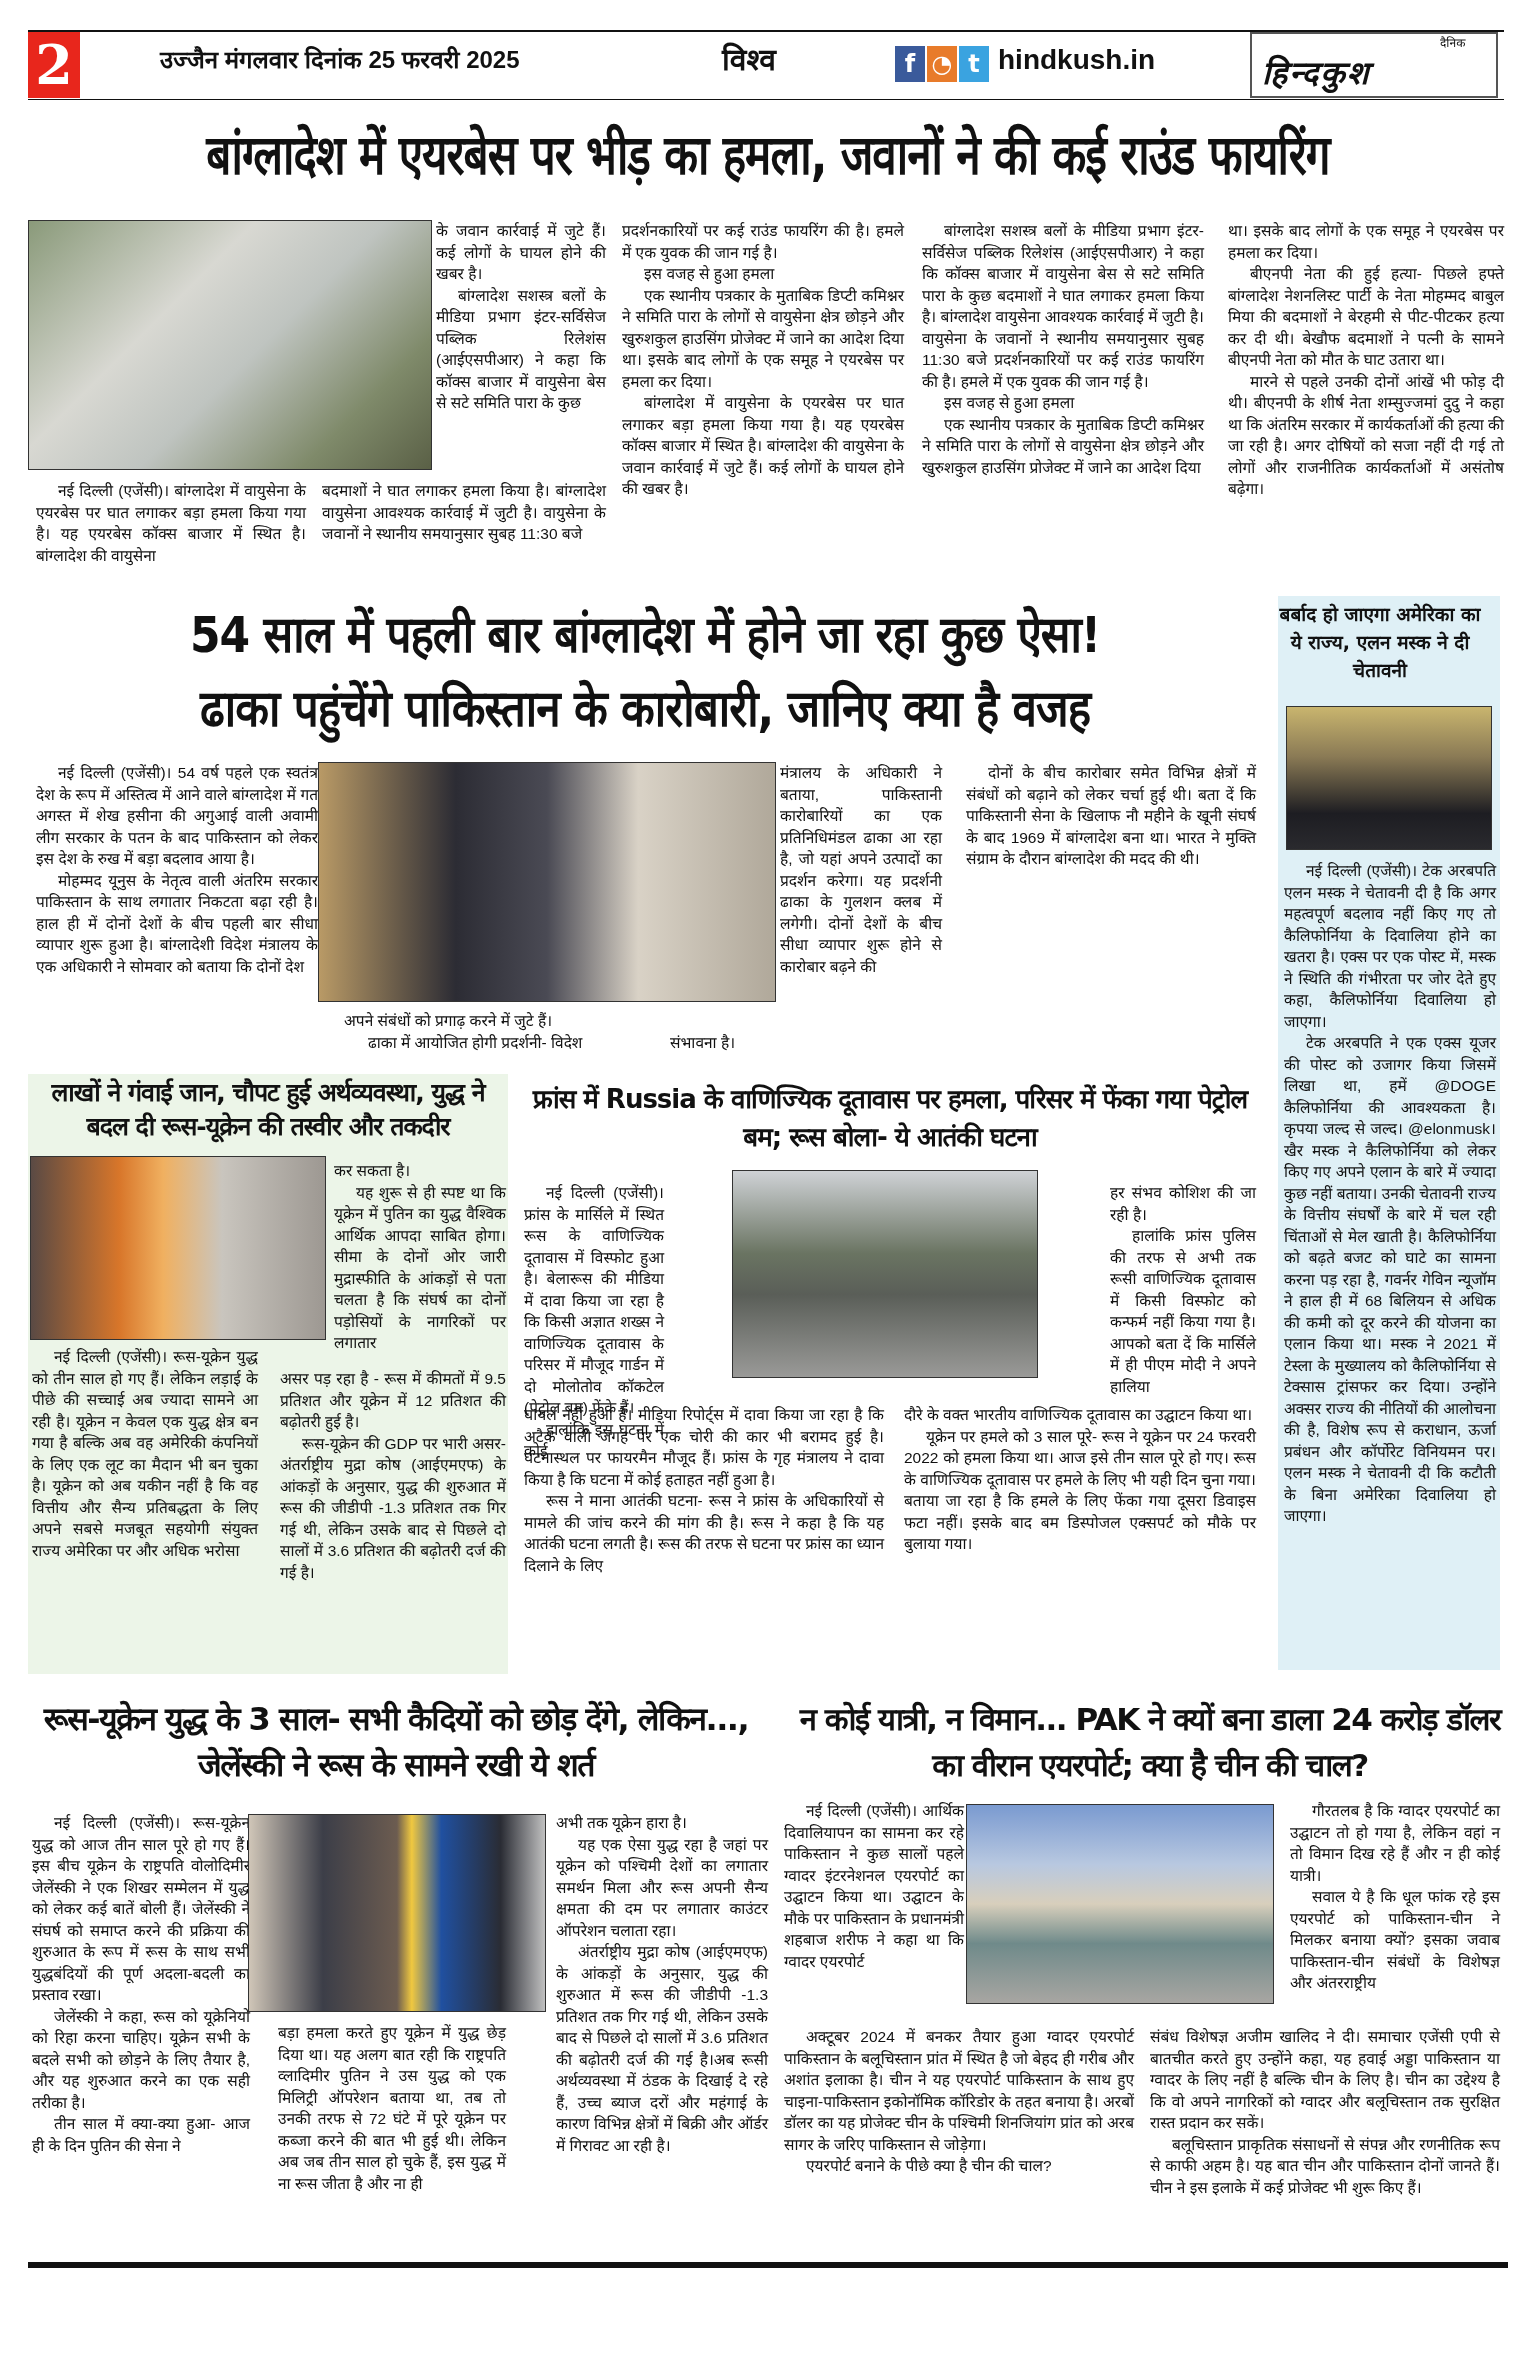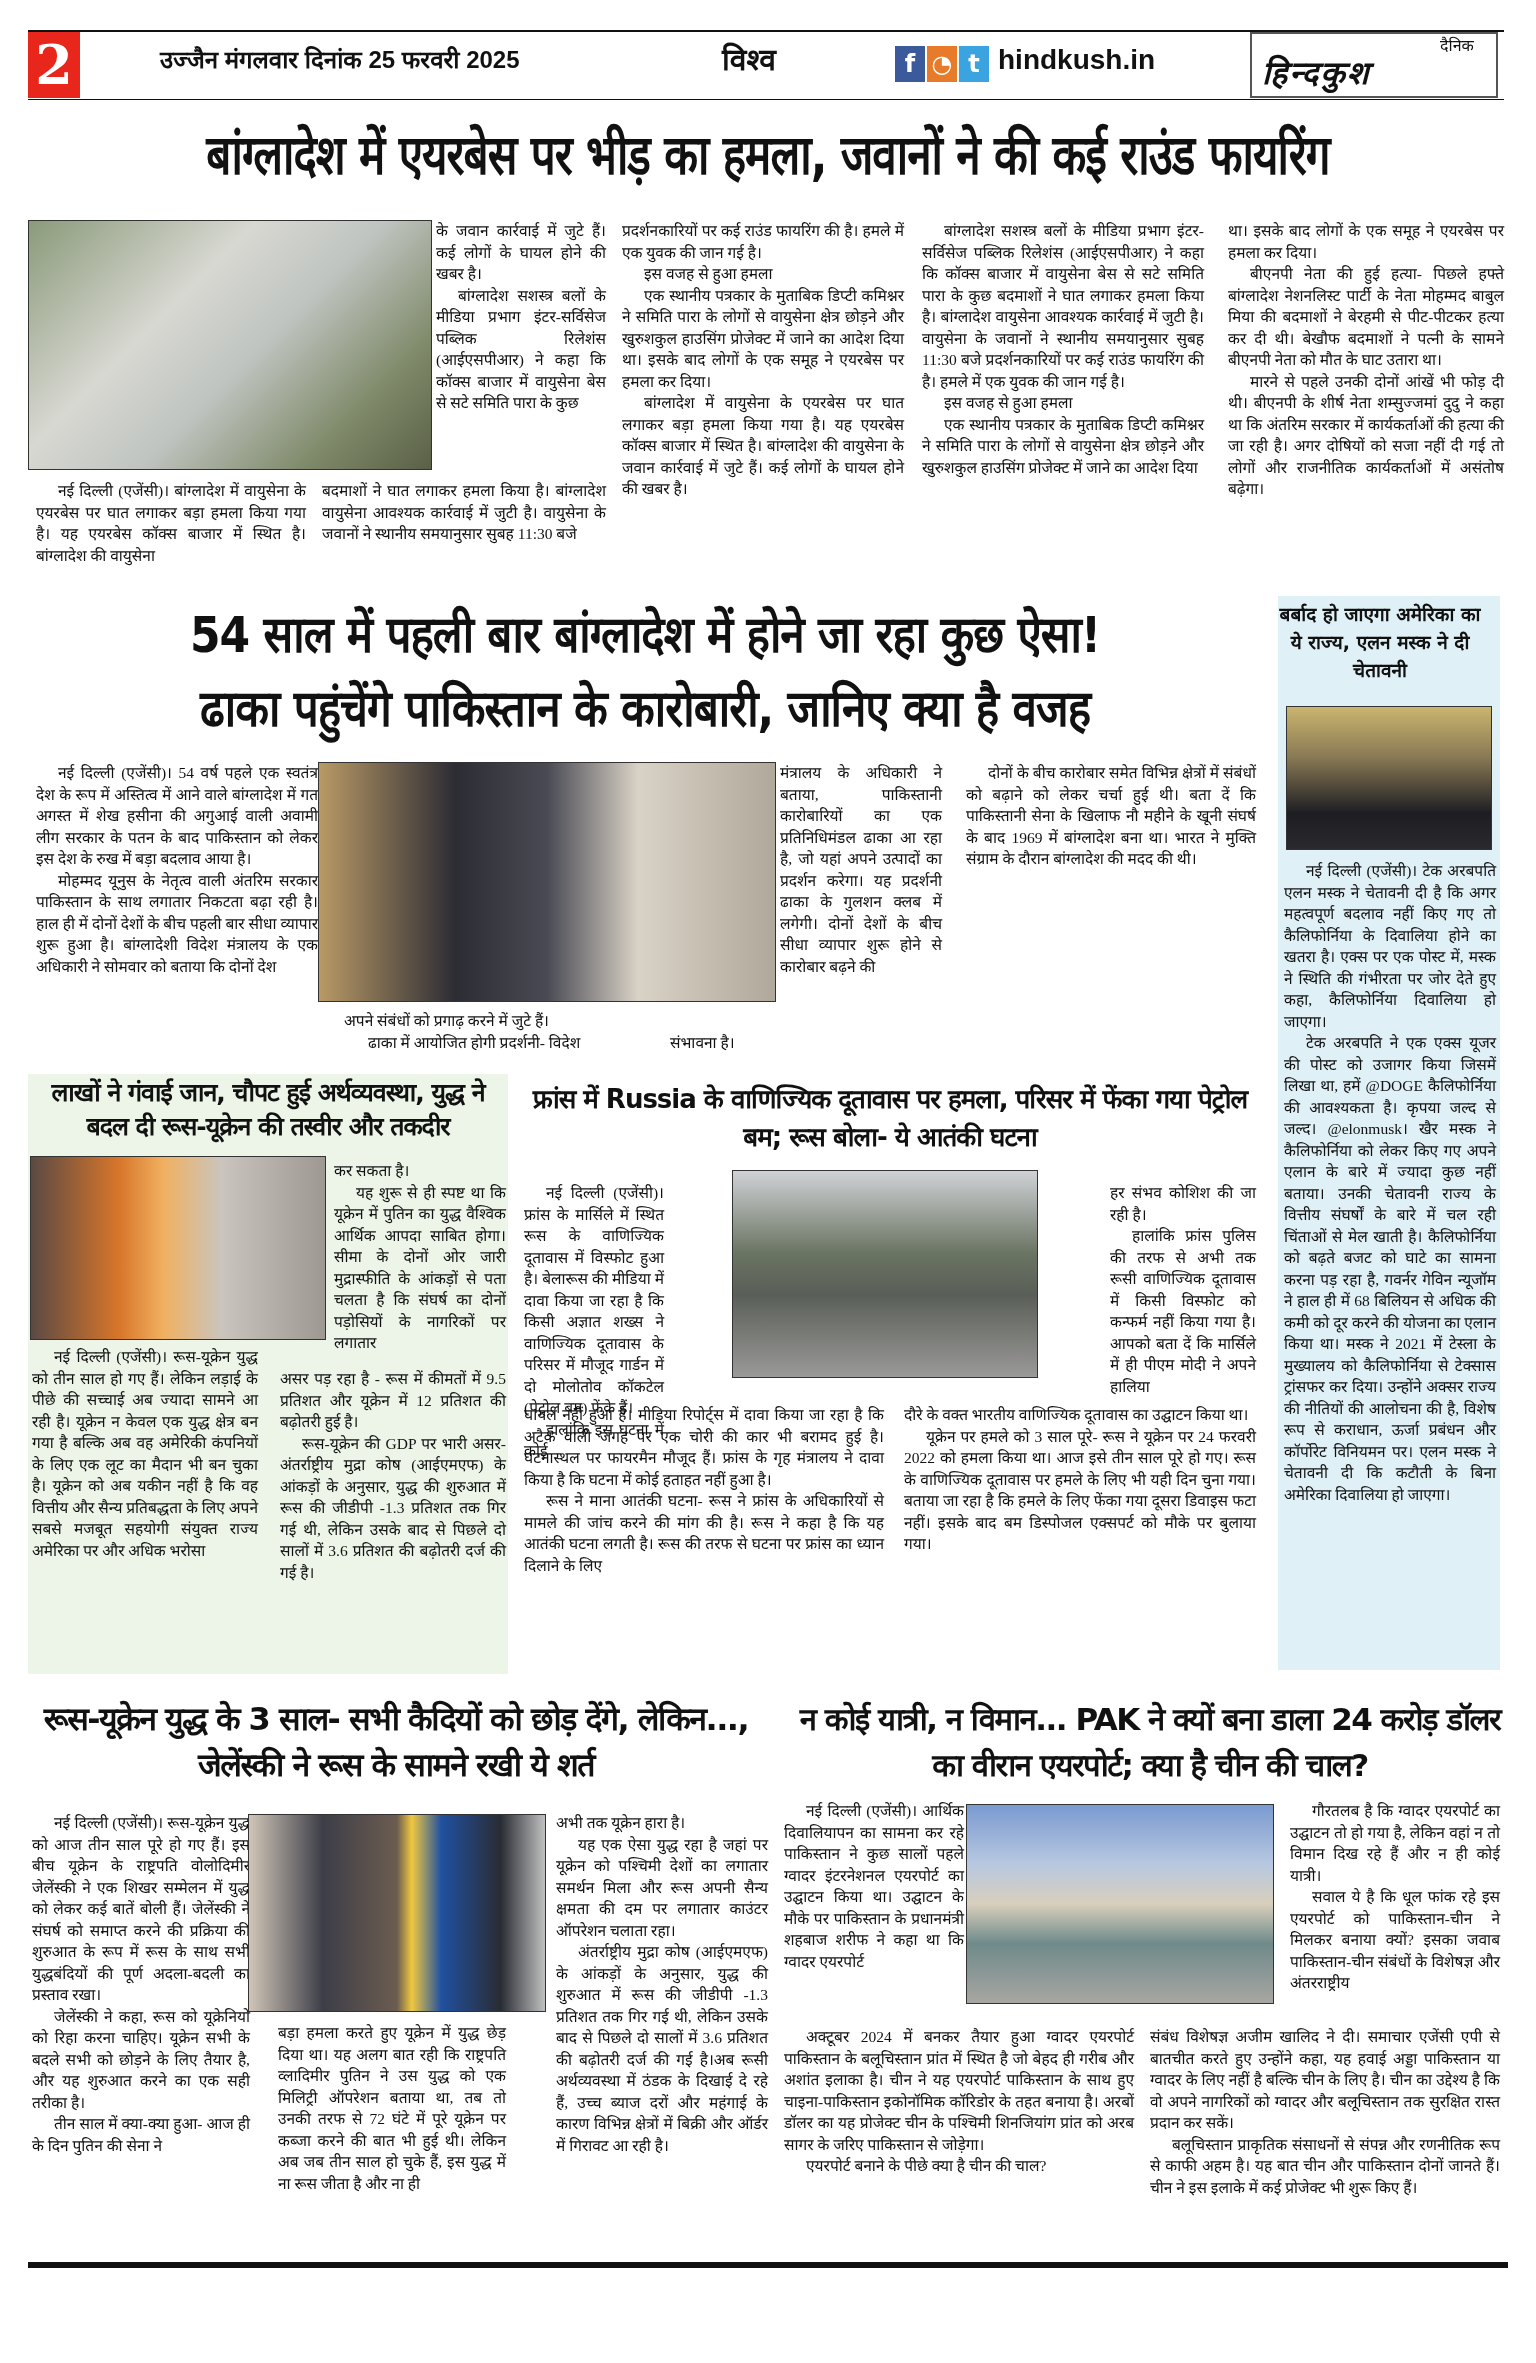--- a/index.html
+++ b/index.html
@@ -12,27 +12,27 @@
   .page-num { left: 28px; top: 32px; width: 52px; height: 66px; background: #e8261c; color: #fff; font-size: 54px; font-weight: bold; text-align: center; line-height: 66px; font-family: "DejaVu Serif", serif; }
   .dateline { left: 160px; top: 42px; font-size: 24px; font-weight: bold; font-family: "Liberation Sans Narrow", "Liberation Sans", sans-serif; }
   .section { left: 722px; top: 38px; font-size: 30px; font-weight: bold; }
   .social { left: 895px; top: 46px; display: flex; gap: 2px; }
   .social span { width: 30px; height: 36px; display: inline-block; color: #fff; font-weight: bold; font-size: 24px; text-align: center; line-height: 36px; }
   .fb { background: #3a5a9b; }
   .rss { background: #e87b2a; }
   .tw { background: #3aa3e0; }
   .site { left: 998px; top: 44px; font-size: 28px; font-weight: bold; font-family: "Liberation Sans", sans-serif; }
   .logo-box { left: 1250px; top: 32px; width: 248px; height: 66px; border: 2px solid #555; }
-  .logo-small { left: 1440px; top: 34px; font-size: 16px; }
+  .logo-small { left: 1440px; top: 34px; font-size: 12px; }
   .logo-main { left: 1262px; top: 50px; font-size: 32px; font-weight: 900; font-style: italic; letter-spacing: 2px; font-family: "DejaVu Serif", serif; }
 
   .headline { font-weight: bold; font-family: "DejaVu Sans", sans-serif; color: #111; line-height: 1.15; letter-spacing: -1px; }
   .h1 { left: 30px; top: 130px; width: 1476px; font-size: 44px; text-align: center; transform: scaleY(1.25); }
   .h2 { left: 20px; top: 608px; width: 1250px; font-size: 44px; text-align: center; line-height: 1.45; transform: scaleY(1.15); }
-  .body-text { font-size: 15.5px; line-height: 21.5px; text-align: justify; font-family: Liberation Serif, serif; }
+  .body-text { font-size: 15.5px; line-height: 21.5px; text-align: justify; font-family: Liberation Sans, sans-serif; }
   .body-text p { text-indent: 22px; }
   .photo { overflow: hidden; border: 1px solid #333; }
   .ph-army { background: linear-gradient(135deg, #8a9a7a 0%, #d8d8d2 35%, #bfc4c0 55%, #7f8a6a 80%, #5a6046 100%); }
   .ph-leaders { background: linear-gradient(90deg, #b99a66 0%, #2c2c34 30%, #4a4a54 50%, #d9d2c6 70%, #b0a89a 100%); }
   .ph-musk { background: linear-gradient(180deg, #c9b56e 0%, #8a7a55 35%, #1d1d22 75%, #2a2a2e 100%); }
   .ph-zel { background: linear-gradient(90deg, #5a4a44 0%, #d8762a 30%, #f0b060 45%, #c9c5be 65%, #9d9892 100%); }
   .ph-france { background: linear-gradient(180deg, #cfd2d6 0%, #6a7462 40%, #5a5e58 60%, #9a9a98 100%); }
   .ph-putin { background: linear-gradient(90deg, #d0c6b8 0%, #3c3e48 25%, #6c5c50 50%, #f0c840 55%, #2050a0 65%, #2a2c34 85%, #c0c0c0 100%); }
   .ph-airport { background: linear-gradient(180deg, #7a9ad0 0%, #b8c8e0 30%, #d8cfbc 50%, #6f8a8a 70%, #a8a6a2 100%); }
 

